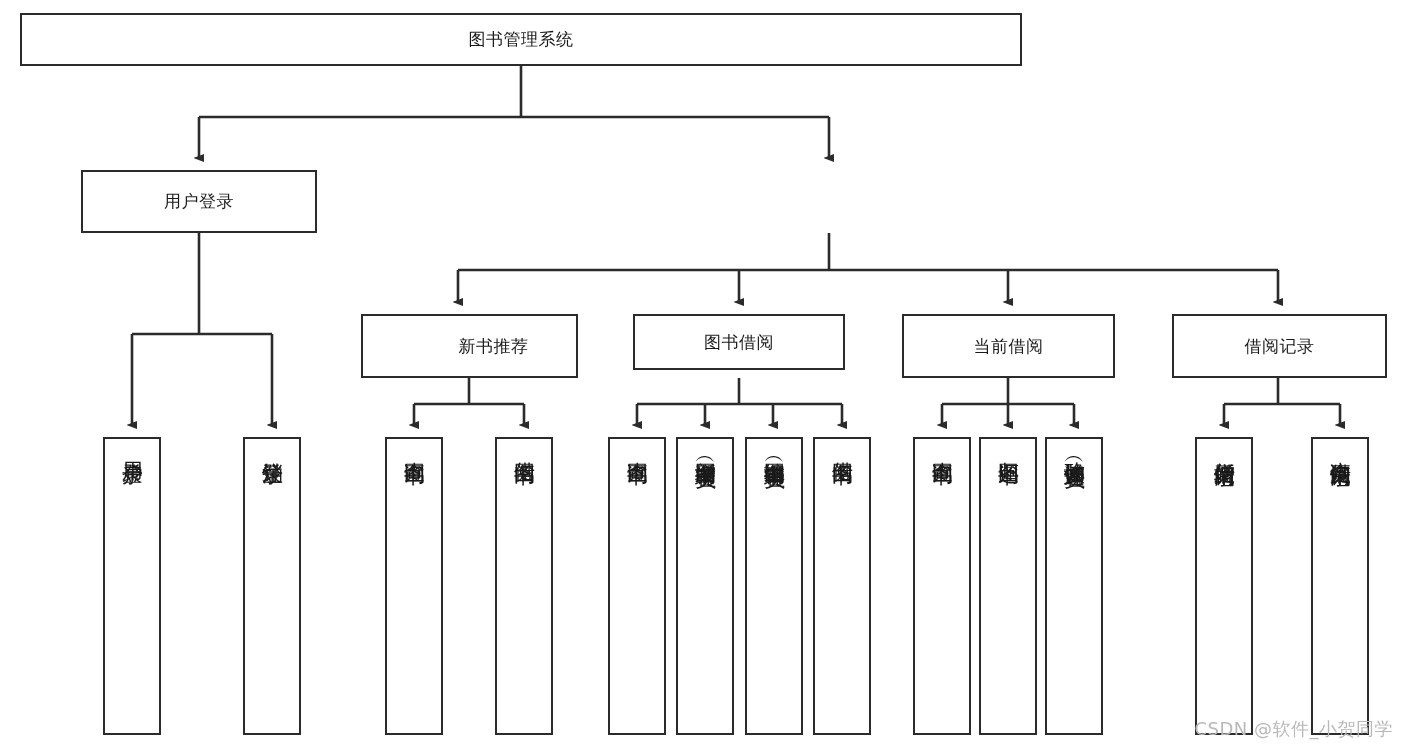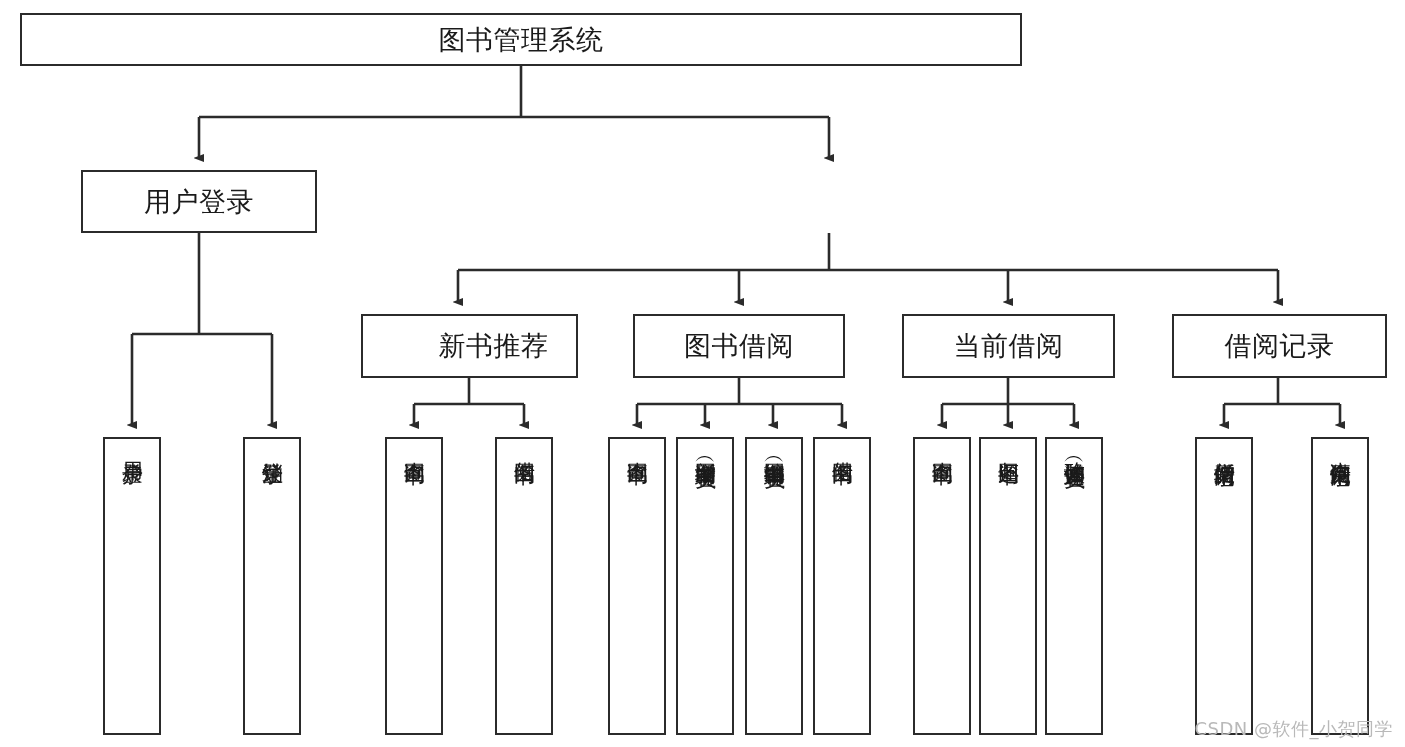--- a/index.html
+++ b/index.html
@@ -34,21 +34,21 @@
     align-items: center;
     justify-content: center;
     color: #1a1a1a;
   }
   .node .label {
     display: block;
     text-align: center;
     line-height: 1.18;
   }
   .node.horiz .label {
-    font-size: 27px;
+    font-size: 17px;
     letter-spacing: 0.5px;
     white-space: nowrap;
     text-align: right;
   }
   
   .node.vert {
     align-items: flex-start;
     padding-top: 6px;
   }
   .node.vert .label {
@@ -130,21 +130,21 @@
     <span class="label">图书管理系统</span>
   </div>
 
   <div class="node horiz" style="left:81px; top:170px; width:236px; height:63px;">
     <span class="label">用户登录</span>
   </div>
 
   <div class="node horiz" style="left:361px; top:314px; width:217px; height:64px;padding-left:48px;">
     <span class="label">新书推荐</span>
   </div>
-  <div class="node horiz" style="left:633px; top:314px; width:212px; height:64px;">
+  <div class="node horiz" style="left:633px; top:314px; width:212px; height:56px;">
     <span class="label">图书借阅</span>
   </div>
   <div class="node horiz" style="left:902px; top:314px; width:213px; height:64px;">
     <span class="label">当前借阅</span>
   </div>
   <div class="node horiz" style="left:1172px; top:314px; width:215px; height:64px;">
     <span class="label">借阅记录</span>
   </div>
 
   <div class="node vert" style="left:103px; top:437px; width:58px; height:298px;">

